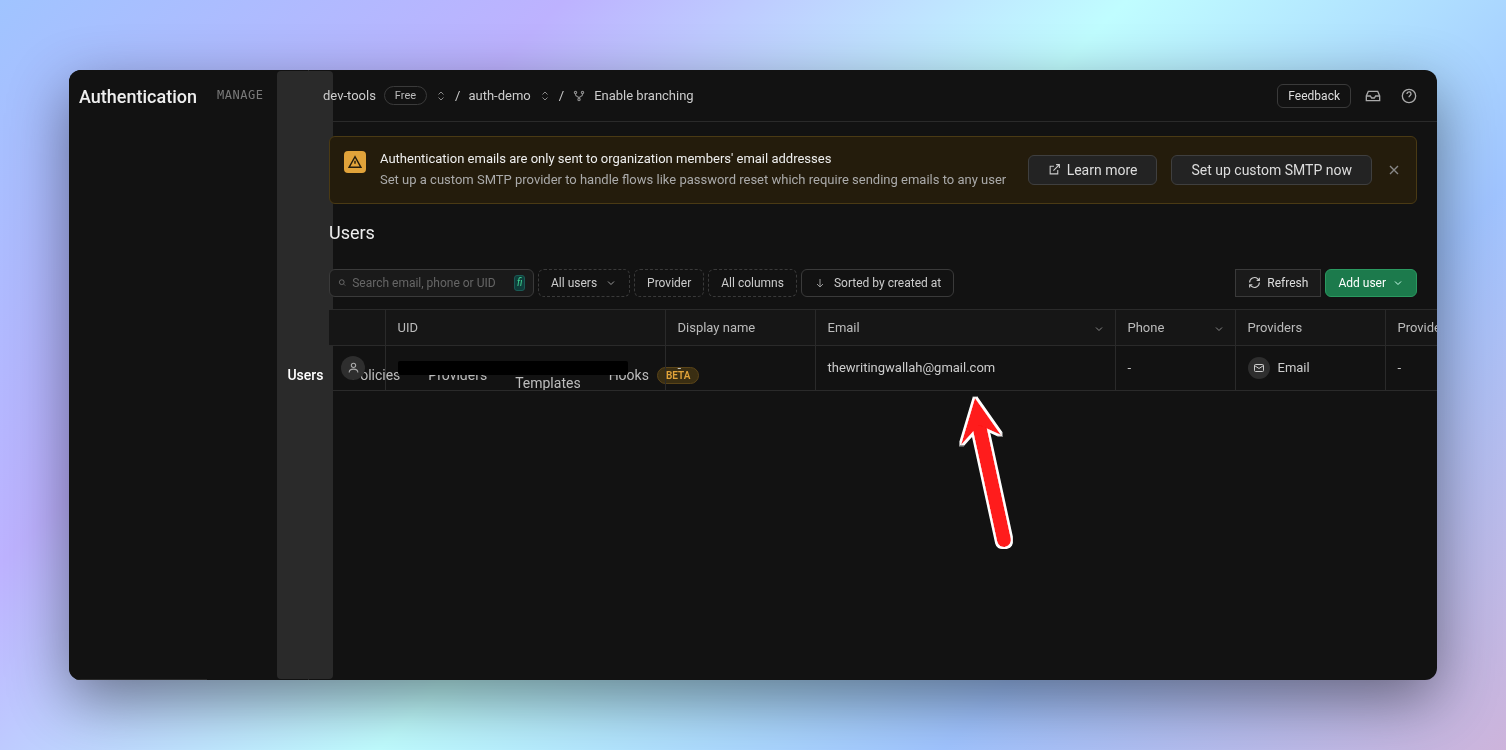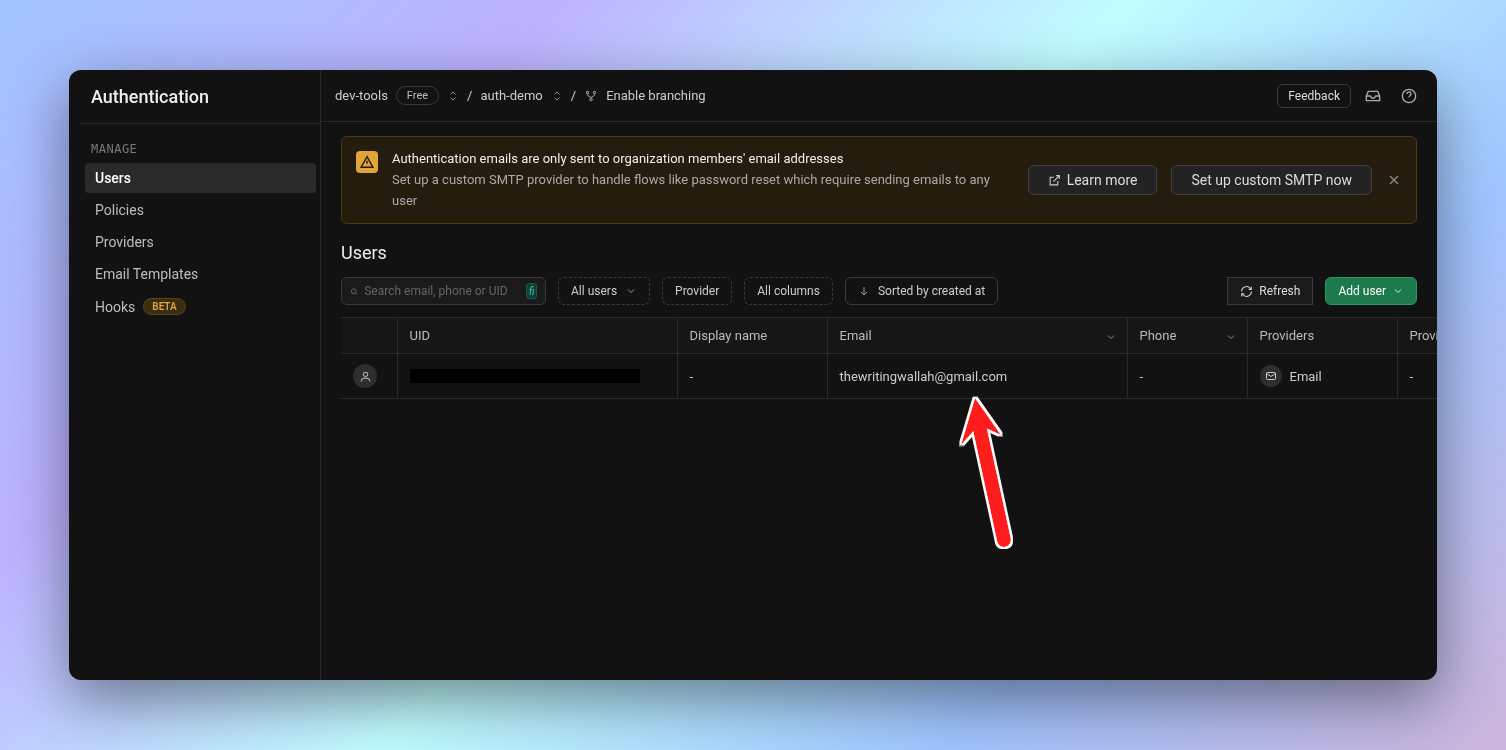--- a/index.html
+++ b/index.html
@@ -14,23 +14,22 @@
     background: #121212;
     border-radius: 12px;
     display: flex;
     overflow: hidden;
     box-shadow: 0 20px 60px rgba(0,0,0,.45);
     position: relative;
   }
   .sidebar {
     width: 240px; flex: 0 0 240px;
     border-right: 1px solid #2a2a2a;
-    display: flex; flex-direction: column;
+    display: flex; flex-direction: row;
     background: #121212;
-    margin-left: 12px;
   }
   .sidebar-title {
     padding: 16px 10px 16px 10px;
     font-size: 18px; color: #eee; font-weight: 500;
     border-bottom: 1px solid #2a2a2a;
   }
   .section-label {
     font-family: ui-monospace, "SFMono-Regular", Menlo, monospace;
     font-size: 12px; color: #7a7a7a; letter-spacing: .5px;
     padding: 18px 10px 6px;
@@ -91,21 +90,21 @@
     border: 1px solid #3f3f3f; background: #232323; color: #ddd;
     padding: 6px 19px; border-radius: 6px; font-size: 14px; cursor: pointer;
     display: flex; align-items: center; gap: 6px;
   }
   .banner-btn svg { width: 13px; height: 13px; stroke: #ccc; }
   .close-x { width: 16px; height: 16px; stroke: #888; cursor: pointer; }
   .page-title {
     font-size: 18px; color: #eee; padding: 18px 20px 14px;
   }
   .toolbar {
-    display: flex; align-items: center; gap: 12px; padding: 0 20px 12px;
+    display: flex; align-items: center; gap: 4px; padding: 0 20px 12px; margin-top: 12px;
   }
   .search-wrap {
     display: flex; align-items: center; gap: 6px;
     border: 1px solid #3a3a3a; border-radius: 6px;
     padding: 5px 8px; background: #1a1a1a; width: 205px;
   }
   .search-wrap svg { width: 13px; height: 13px; stroke: #888; }
   .search-wrap input {
     background: transparent; border: none; outline: none; color: #ddd;
     font-size: 12px; flex: 1;

